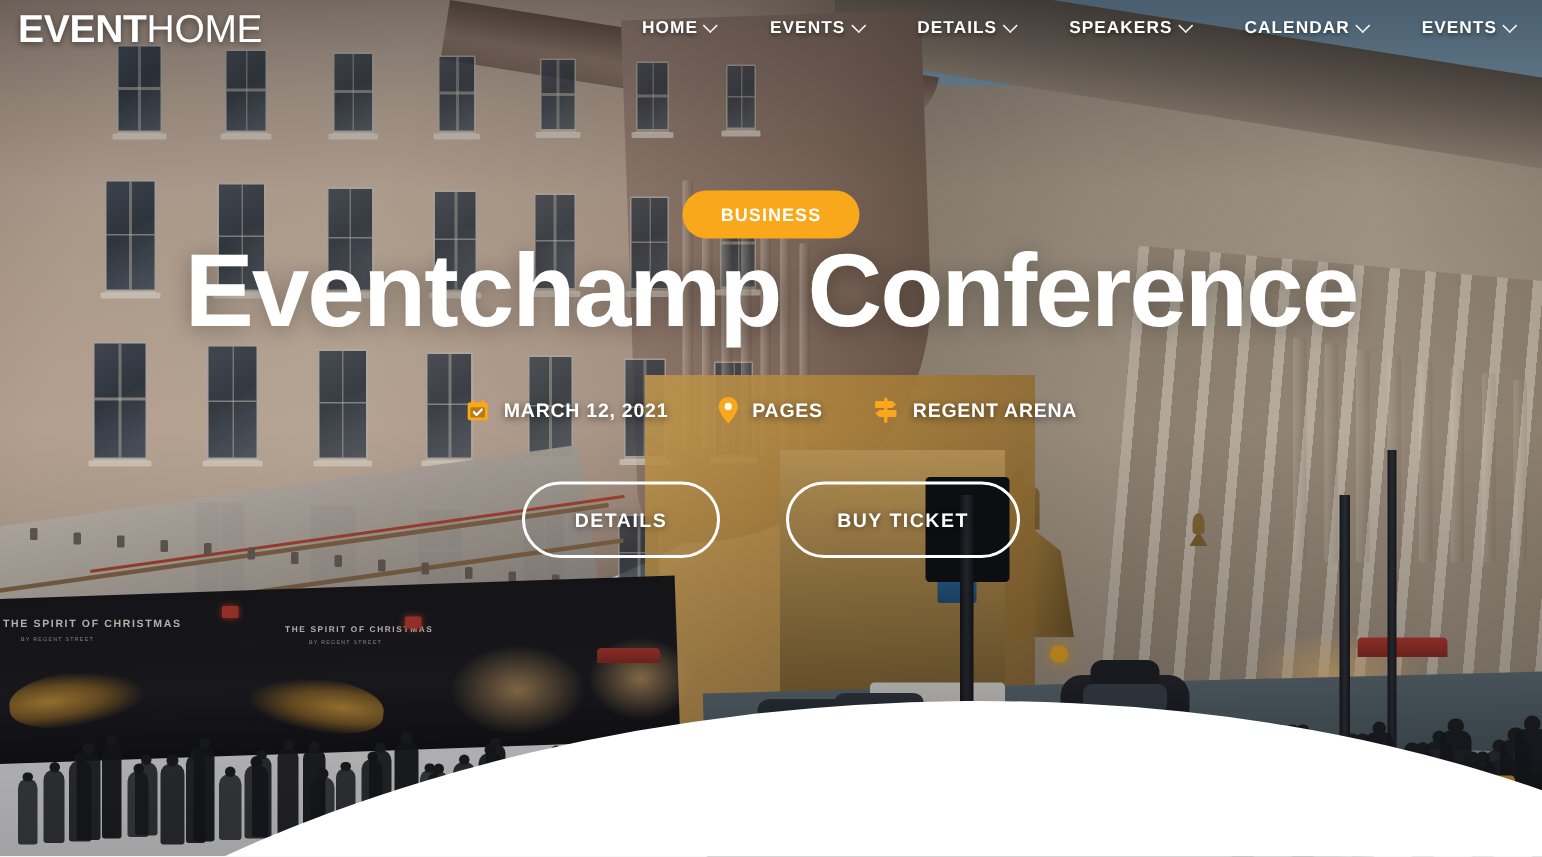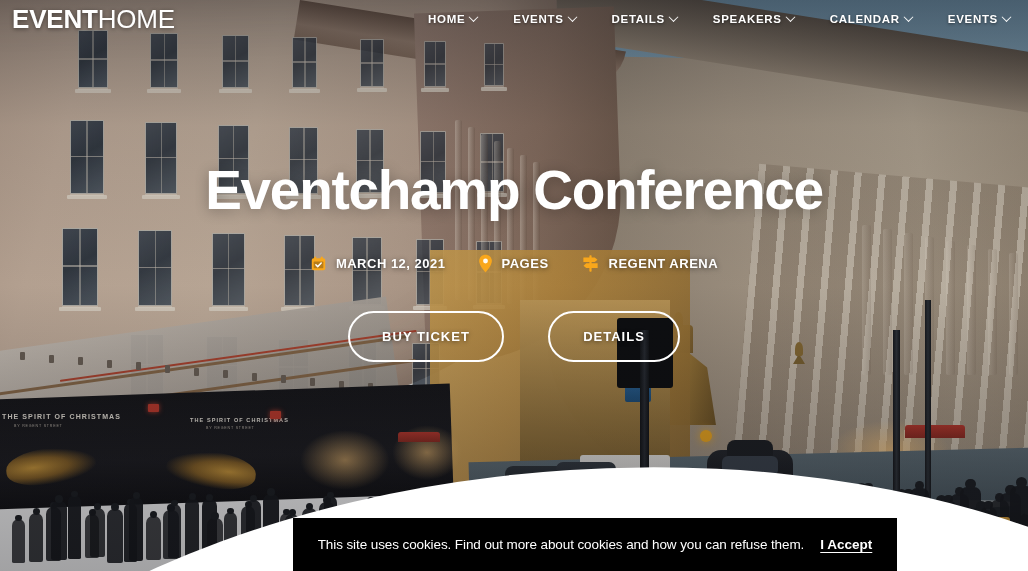--- a/index.html
+++ b/index.html
@@ -487,23 +487,22 @@
     background: #f9a71b;
     color: #ffffff;
     font-size: 12px;
     font-weight: 700;
     letter-spacing: 0.7px;
     padding: 9px 26px;
     border-radius: 20px;
     white-space: nowrap;
   }
   .hero-title {
-    margin-top: 36px;
     color: #ffffff;
-    font-size: 55px;
+    font-size: 69px;
     font-weight: 800;
     letter-spacing: -1.3px;
     line-height: 1;
     white-space: nowrap;
     text-shadow: 0 2px 14px rgba(0,0,0,.30);
   }
   .meta {
     margin-top: 36px;
     display: flex;
     align-items: center;
@@ -926,20 +925,21 @@
         </div>
         <div class="nav-item">
           <span>EVENTS</span>
           <span class="chev"></span>
         </div>
       </nav>
   </div>
 
   <div class="hero-content">
 
+    <div class="badge">BUSINESS</div>
 
     <h1 class="hero-title">Eventchamp Conference</h1>
 
     <div class="meta">
 
       <div class="meta-item">
         <span class="meta-icon">
           <svg width="17" height="17" viewBox="0 0 24 24" fill="none">
             <rect x="2.5" y="4.5" width="19" height="17" rx="2.5" fill="#f9a71b"></rect>
             <rect x="6" y="2" width="2.6" height="5" rx="1.3" fill="#f9a71b"></rect>
@@ -968,24 +968,20 @@
             <path d="M3 4.3h14.4l3.4 2.9-3.4 2.9H3z" fill="#f9a71b"></path>
             <path d="M21 11.8H6.6L3.2 14.7l3.4 2.9H21z" fill="#f9a71b"></path>
           </svg>
         </span>
         <span>REGENT ARENA</span>
       </div>
 
     </div>
 
     <div class="actions">
+      <button class="btn-outline">DETAILS</button>
       <button class="btn-outline wide">BUY TICKET</button>
-      <button class="btn-outline">DETAILS</button>
     </div>
 
   </div>
 
-  <div class="cookie">
-    <span class="cookie-text">This site uses cookies. Find out more about cookies and how you can refuse them.</span>
-    <a class="cookie-accept" href="#">I Accept</a>
-  </div>
 
 </div>
 
 </body></html>

